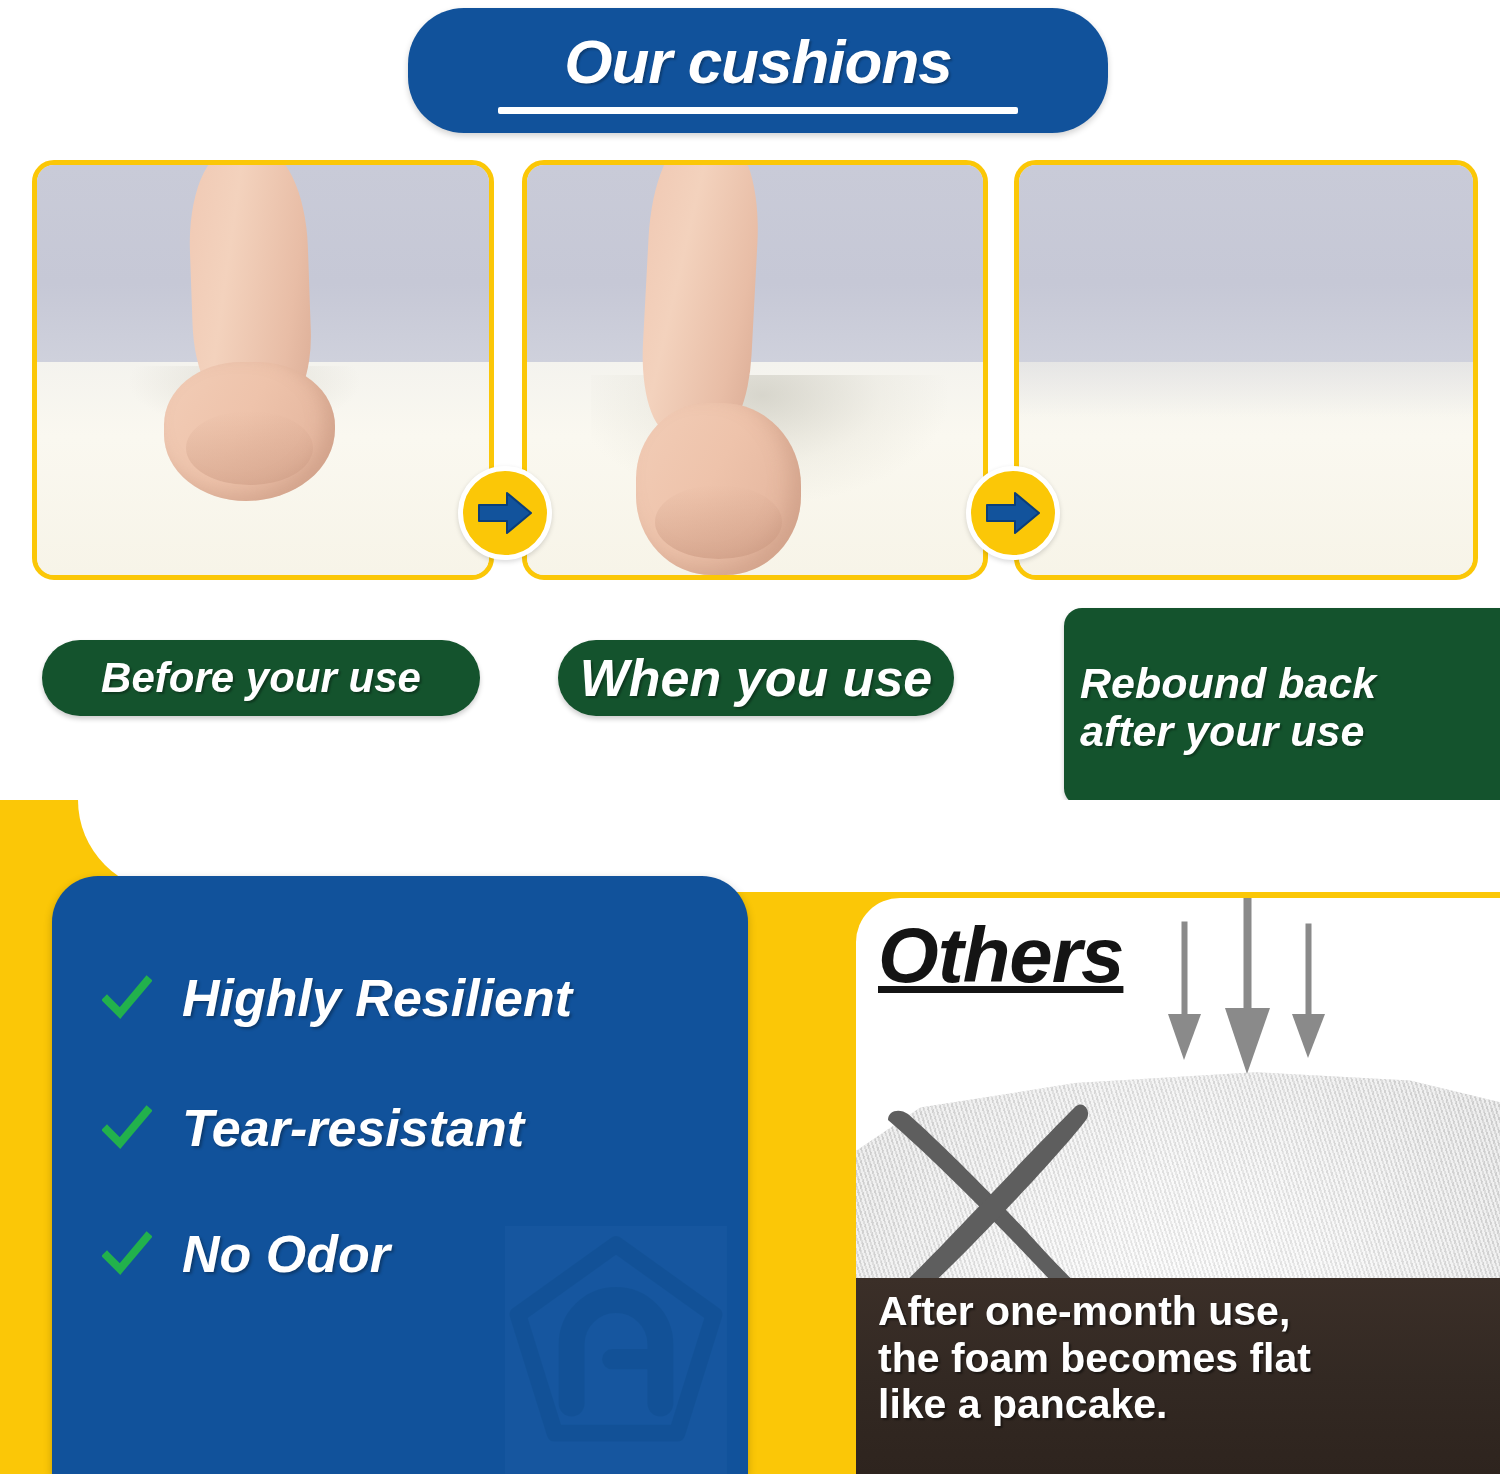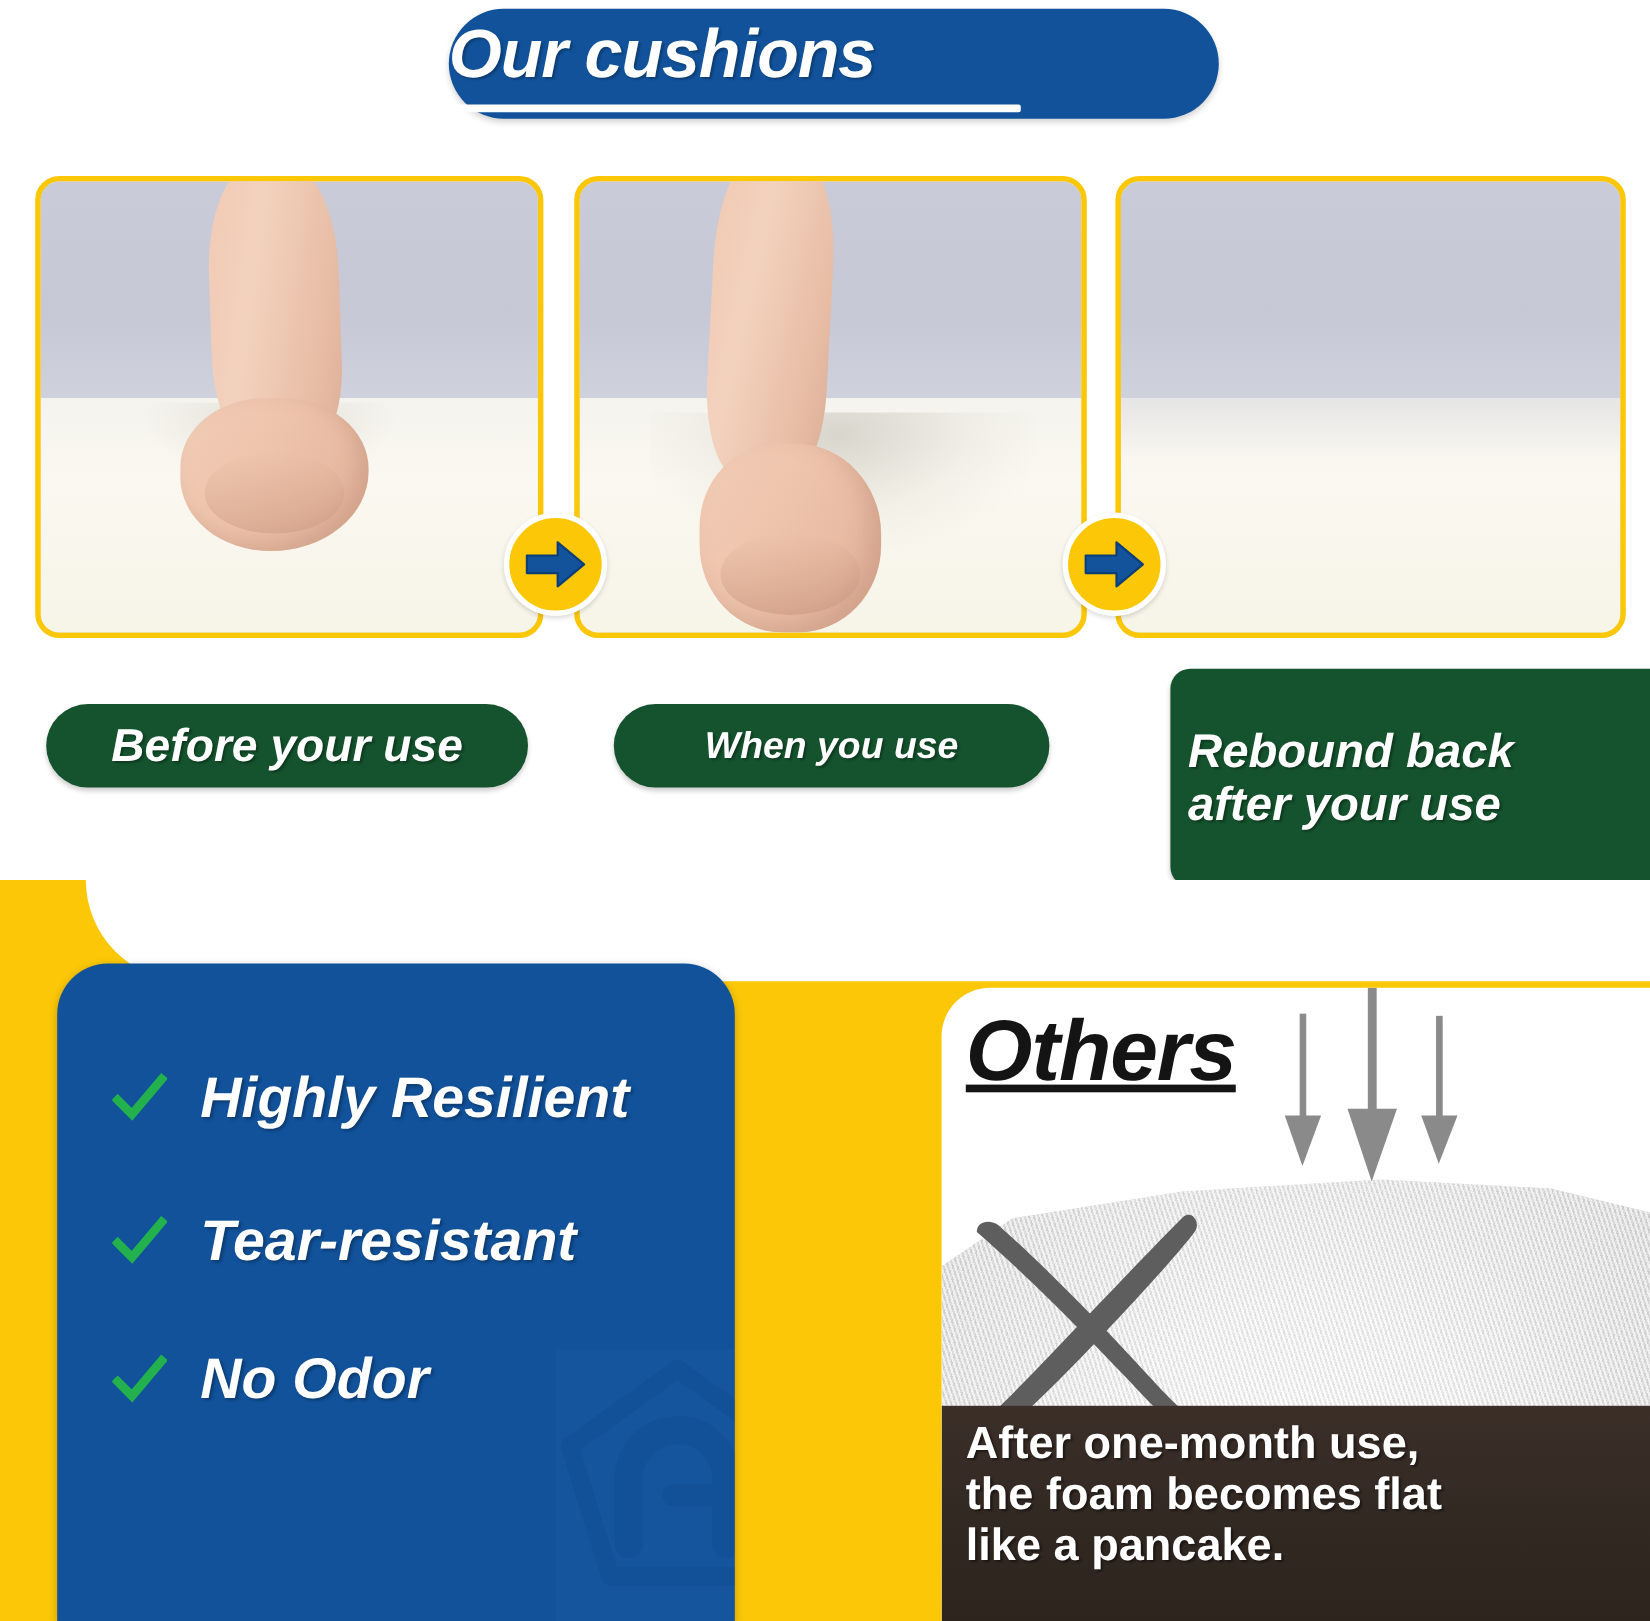--- a/index.html
+++ b/index.html
@@ -6,25 +6,25 @@
   html,body { background:#ffffff; }
   body {
     width:1500px; height:1474px;
     font-family:"Liberation Sans", sans-serif;
     position:relative; overflow:hidden;
   }
 
   
   #title-banner{
     position:absolute; left:408px; top:8px;
-    width:700px; height:100px;
+    width:700px; height:125px;
     background:#11529B;
     border-radius:56px;
     display:flex; flex-direction:column;
-    justify-content:center;
+    align-items:center; justify-content:center;
     box-shadow:0 3px 6px rgba(0,0,0,.18);
   }
   #title-text{
     color:#ffffff;
     font-size:62px; font-weight:bold; font-style:italic;
     letter-spacing:-1px; line-height:1;
     text-shadow:2px 2px 2px rgba(0,0,0,.25);
     margin-top:4px;
   }
   #title-underline{
@@ -132,21 +132,21 @@
     display:flex; align-items:center; justify-content:center;
     text-shadow:2px 2px 2px rgba(0,0,0,.3);
     box-shadow:0 3px 5px rgba(0,0,0,.2);
   }
   #caption-1{
     left:42px; top:640px; width:438px; height:76px;
     border-radius:38px; font-size:42px;
   }
   #caption-2{
     left:558px; top:640px; width:396px; height:76px;
-    border-radius:38px; font-size:34px;
+    border-radius:38px; font-size:52px;
   }
   #caption-3{
     left:1064px; top:608px; width:462px; height:198px;
     border-radius:18px; font-size:43px;
     flex-direction:column; align-items:flex-start;
     justify-content:center; padding-left:16px;
     line-height:1.12;
   }
   #caption-3 span{ display:block; }
 
@@ -159,21 +159,21 @@
   #yellow-notch{
     position:absolute; left:78px; top:800px;
     width:1422px; height:92px;
     background:#ffffff;
     border-bottom-left-radius:92px;
   }
 
   
   #feature-card{
     position:absolute; left:52px; top:876px;
-    width:616px; height:598px;
+    width:696px; height:598px;
     background:#11529B;
     border-top-left-radius:46px; border-top-right-radius:46px;
     overflow:hidden;
     box-shadow:0 3px 8px rgba(0,0,0,.22);
   }
   .feature-item{
     position:absolute; left:50px;
     display:flex; align-items:center; gap:30px;
   }
   #feature-item-0{ top:92px; }

